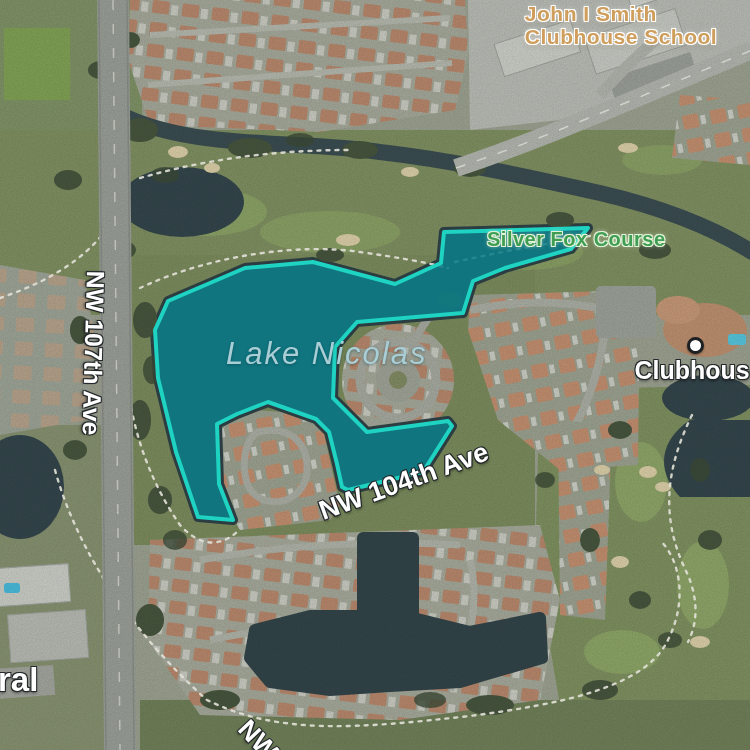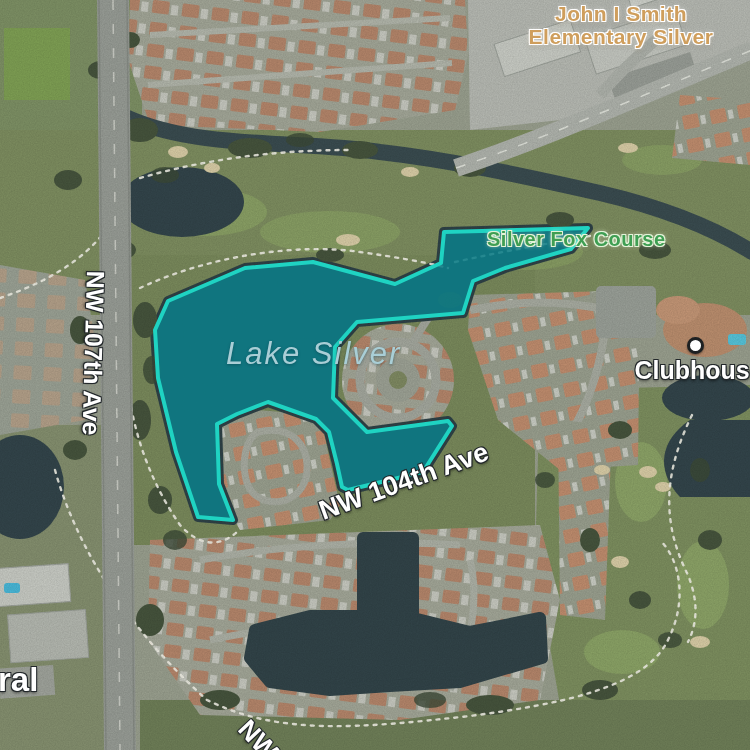--- a/index.html
+++ b/index.html
@@ -7,21 +7,21 @@
          font-family:"Liberation Sans",sans-serif;background:#8f957f;}
   #stage svg{position:absolute;left:0;top:0;}
   .lbl{position:absolute;white-space:nowrap;font-weight:bold;line-height:1.1;}
   .street{color:#ffffff;
     text-shadow:1px 1px 0 #23282b,-1px 1px 0 #23282b,1px -1px 0 #23282b,-1px -1px 0 #23282b,0 2px 3px rgba(0,0,0,.55);}
   .lbl-107{left:93px;top:353px;font-size:25px;transform:translate(-50%,-50%) rotate(91.5deg);}
   .lbl-104{left:404px;top:482px;font-size:27px;transform:translate(-50%,-50%) rotate(-20deg);}
   .lbl-nw{left:258px;top:740px;font-size:26px;transform:translate(-50%,-50%) rotate(47deg);}
   .lbl-ral{left:-2px;top:662px;font-size:33px;}
   .lbl-clubhouse{left:699px;top:357px;font-size:25px;transform:translateX(-50%);}
-  .lbl-school{left:621px;top:2px;font-size:21px;text-align:center;transform:translateX(-50%);
+  .lbl-school{left:621px;top:2px;font-size:21px;transform:translateX(-50%);
     color:#cf9e5c;letter-spacing:.5px;
     text-shadow:1px 1px 0 #fff,-1px 1px 0 #fff,1px -1px 0 #fff,-1px -1px 0 #fff,0 0 5px rgba(255,255,255,.9),0 2px 5px rgba(80,55,15,.35);}
   .lbl-course{left:487px;top:228px;font-size:20px;color:#3f9e53;letter-spacing:.5px;
     text-shadow:1px 1px 0 #e4f3d9,-1px 1px 0 #e4f3d9,1px -1px 0 #e4f3d9,-1px -1px 0 #e4f3d9,0 0 5px rgba(230,245,215,.9);}
   .lbl-lake{left:226px;top:337px;font-size:31px;font-weight:normal;font-style:italic;
     color:#a9ced6;letter-spacing:2px;text-shadow:0 1px 3px rgba(8,52,62,.45);}
   .poi-dot{position:absolute;left:687px;top:337px;width:11px;height:11px;border-radius:50%;
     background:#fff;border:3px solid #1d2022;box-shadow:0 1px 2px rgba(0,0,0,.45);}
 </style>
 </head>
@@ -198,26 +198,26 @@
 
     <rect width="750" height="750" filter="url(#grain)" opacity=".65"></rect>
   </svg>
 
   <svg width="750" height="750" viewBox="0 0 750 750">
     <polygon fill="#0d7d88" fill-opacity="0.88" stroke="#1fd3c2" stroke-width="4" stroke-linejoin="round" points="168,301 245,268 313,262 395,284 441,263 444,232 588,228 571,249 505,268 473,281 463,313 357,322 335,347 333,398 367,432 448,421 452,426 423,472 348,490 342,487 337,464 329,432 316,419 268,402 237,414 217,424 219,484 233,520 198,517 176,452 158,378 155,330"></polygon>
   </svg>
 
   <div class="lbl lbl-school">
     <div>John I Smith</div>
-    <div>Elementary Silver</div>
+    <div>Clubhouse School</div>
   </div>
 
   <div class="lbl lbl-course">Silver Fox Course</div>
 
-  <div class="lbl lbl-lake">Lake Silver</div>
+  <div class="lbl lbl-lake">Lake Nicolas</div>
 
   <div class="poi-dot"></div>
   <div class="lbl street lbl-clubhouse">Clubhouse</div>
 
   <div class="lbl street lbl-107">NW 107th Ave</div>
 
   <div class="lbl street lbl-104">NW 104th Ave</div>
 
   <div class="lbl street lbl-nw">NW</div>
 

